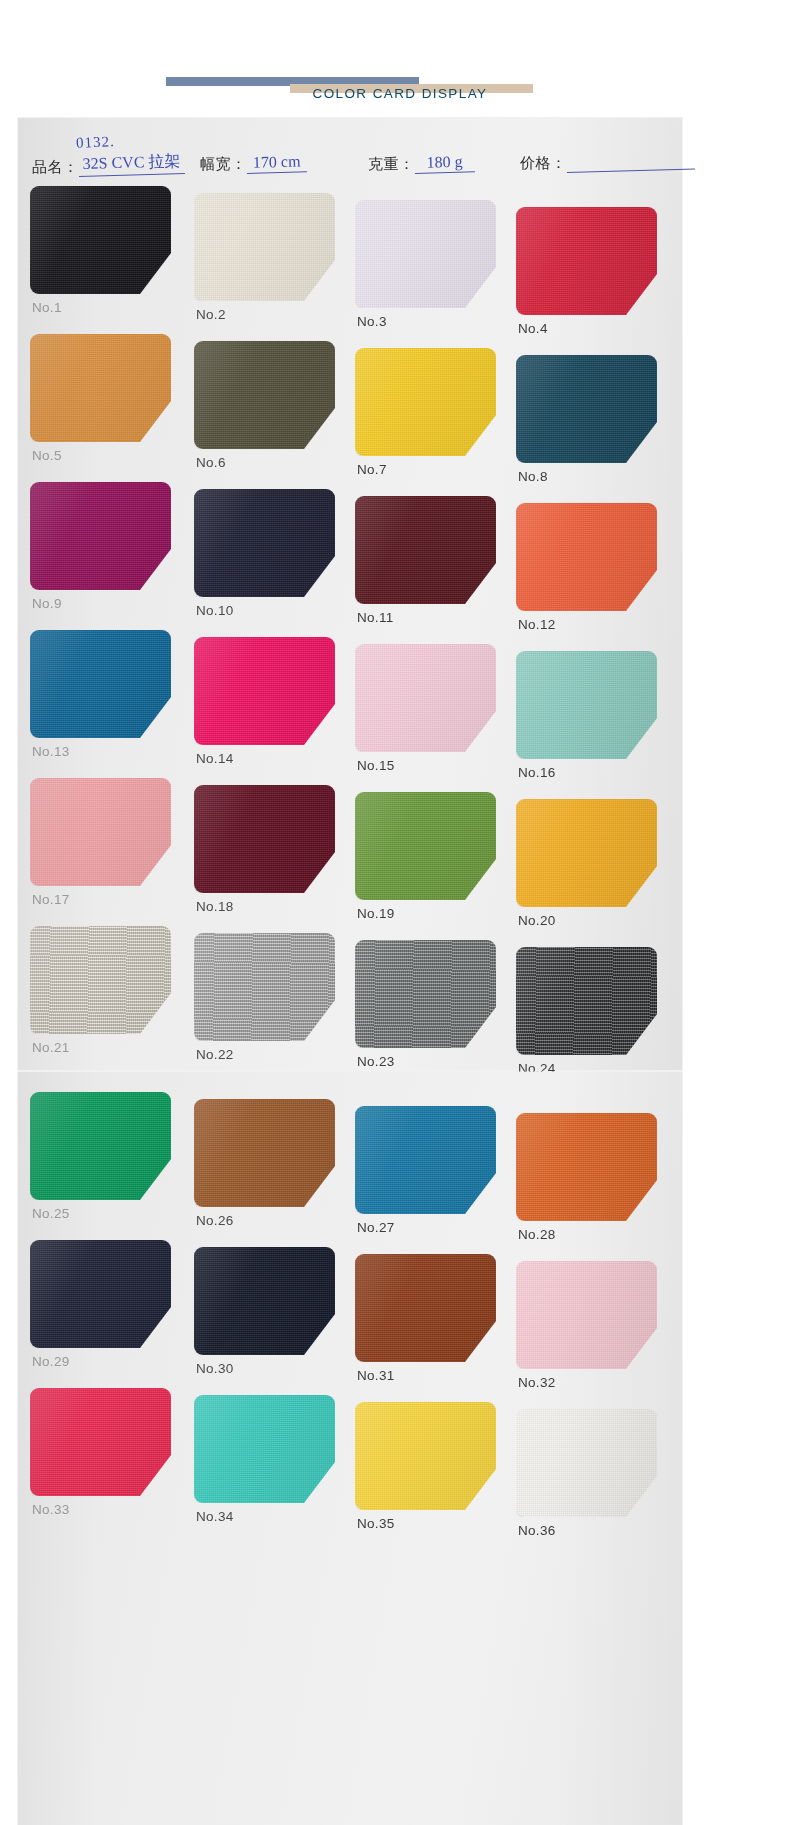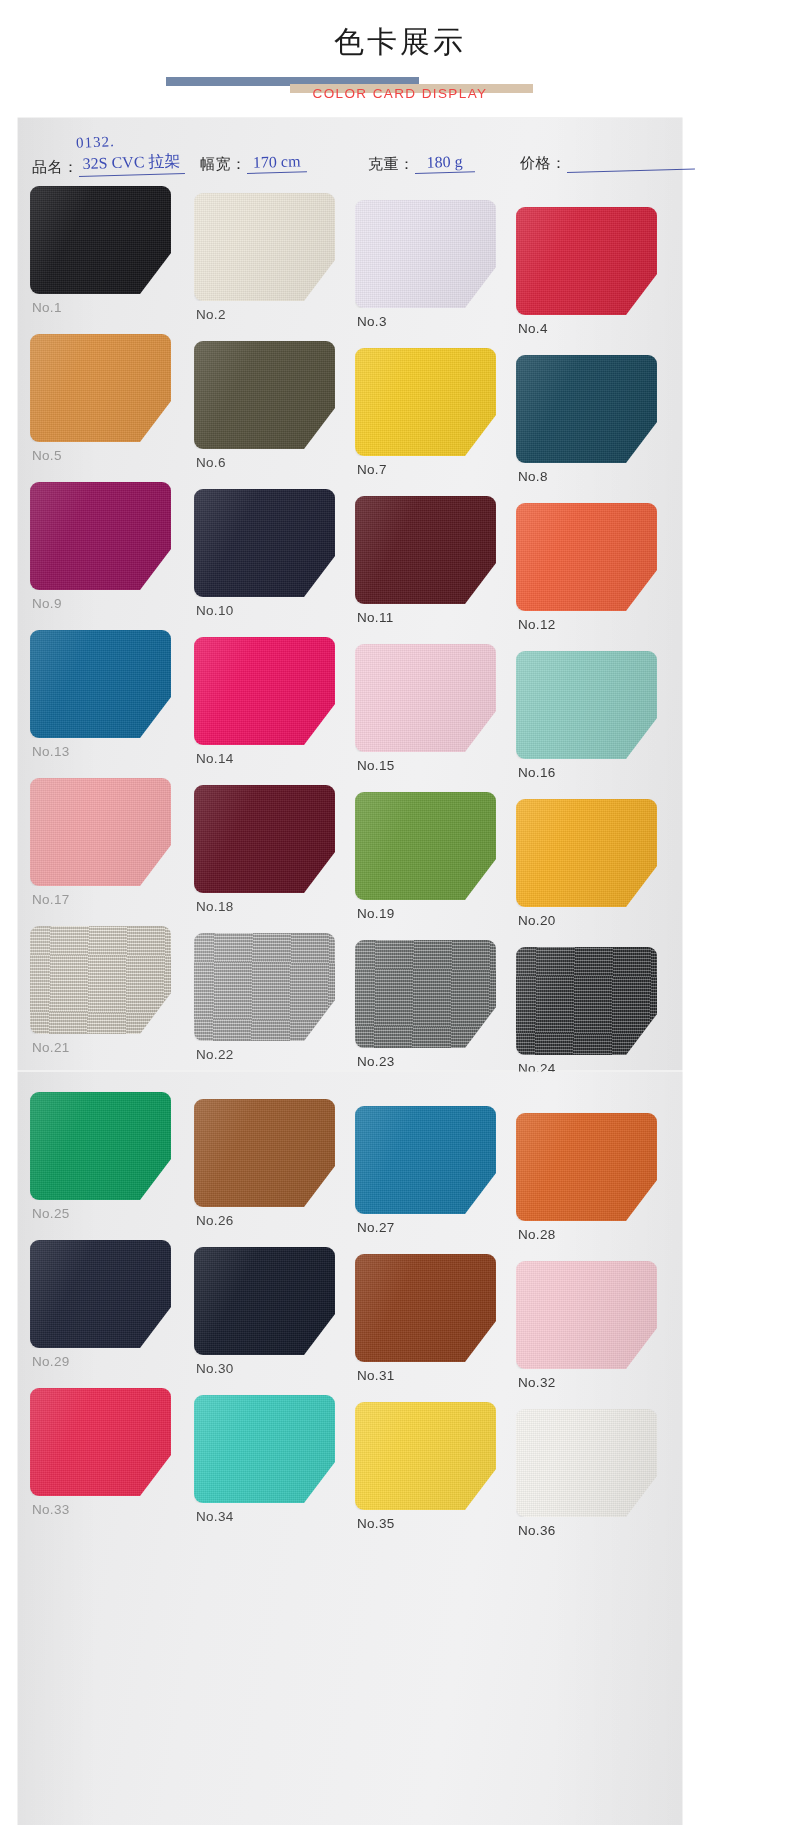--- a/index.html
+++ b/index.html
@@ -51,21 +51,21 @@
     background: #d8c4ac;
   }
   .header-sub {
     position: absolute;
     top: 86px;
     left: 0;
     width: 800px;
     text-align: center;
     font-size: 13.5px;
     letter-spacing: 1.4px;
-    color: #ef4444;
+    color: #0c4a6e;
     font-family: "Liberation Sans", sans-serif;
   }
 
   
   .cards {
     position: relative;
     width: 800px;
     height: 1707px;
     background: #ffffff;
   }
@@ -221,21 +221,20 @@
 
   .swatch-cell.c0 .chip { top: 0px;  left: 0px;  }
   .swatch-cell.c1 .chip { top: 7px;  left: 2px;  }
   .swatch-cell.c2 .chip { top: 14px; left: 4px;  }
   .swatch-cell.c3 .chip { top: 21px; left: 6px;  }
 </style>
 </head>
 <body>
 
 <div class="header">
-  <div class="header-title">色卡展示</div>
   <div class="rule-blue"></div>
   <div class="rule-tan"></div>
   <div class="header-sub">COLOR CARD DISPLAY</div>
 </div>
 
 <div class="cards">
 
   <div class="card card-top">
 
     <div class="spec-row">

